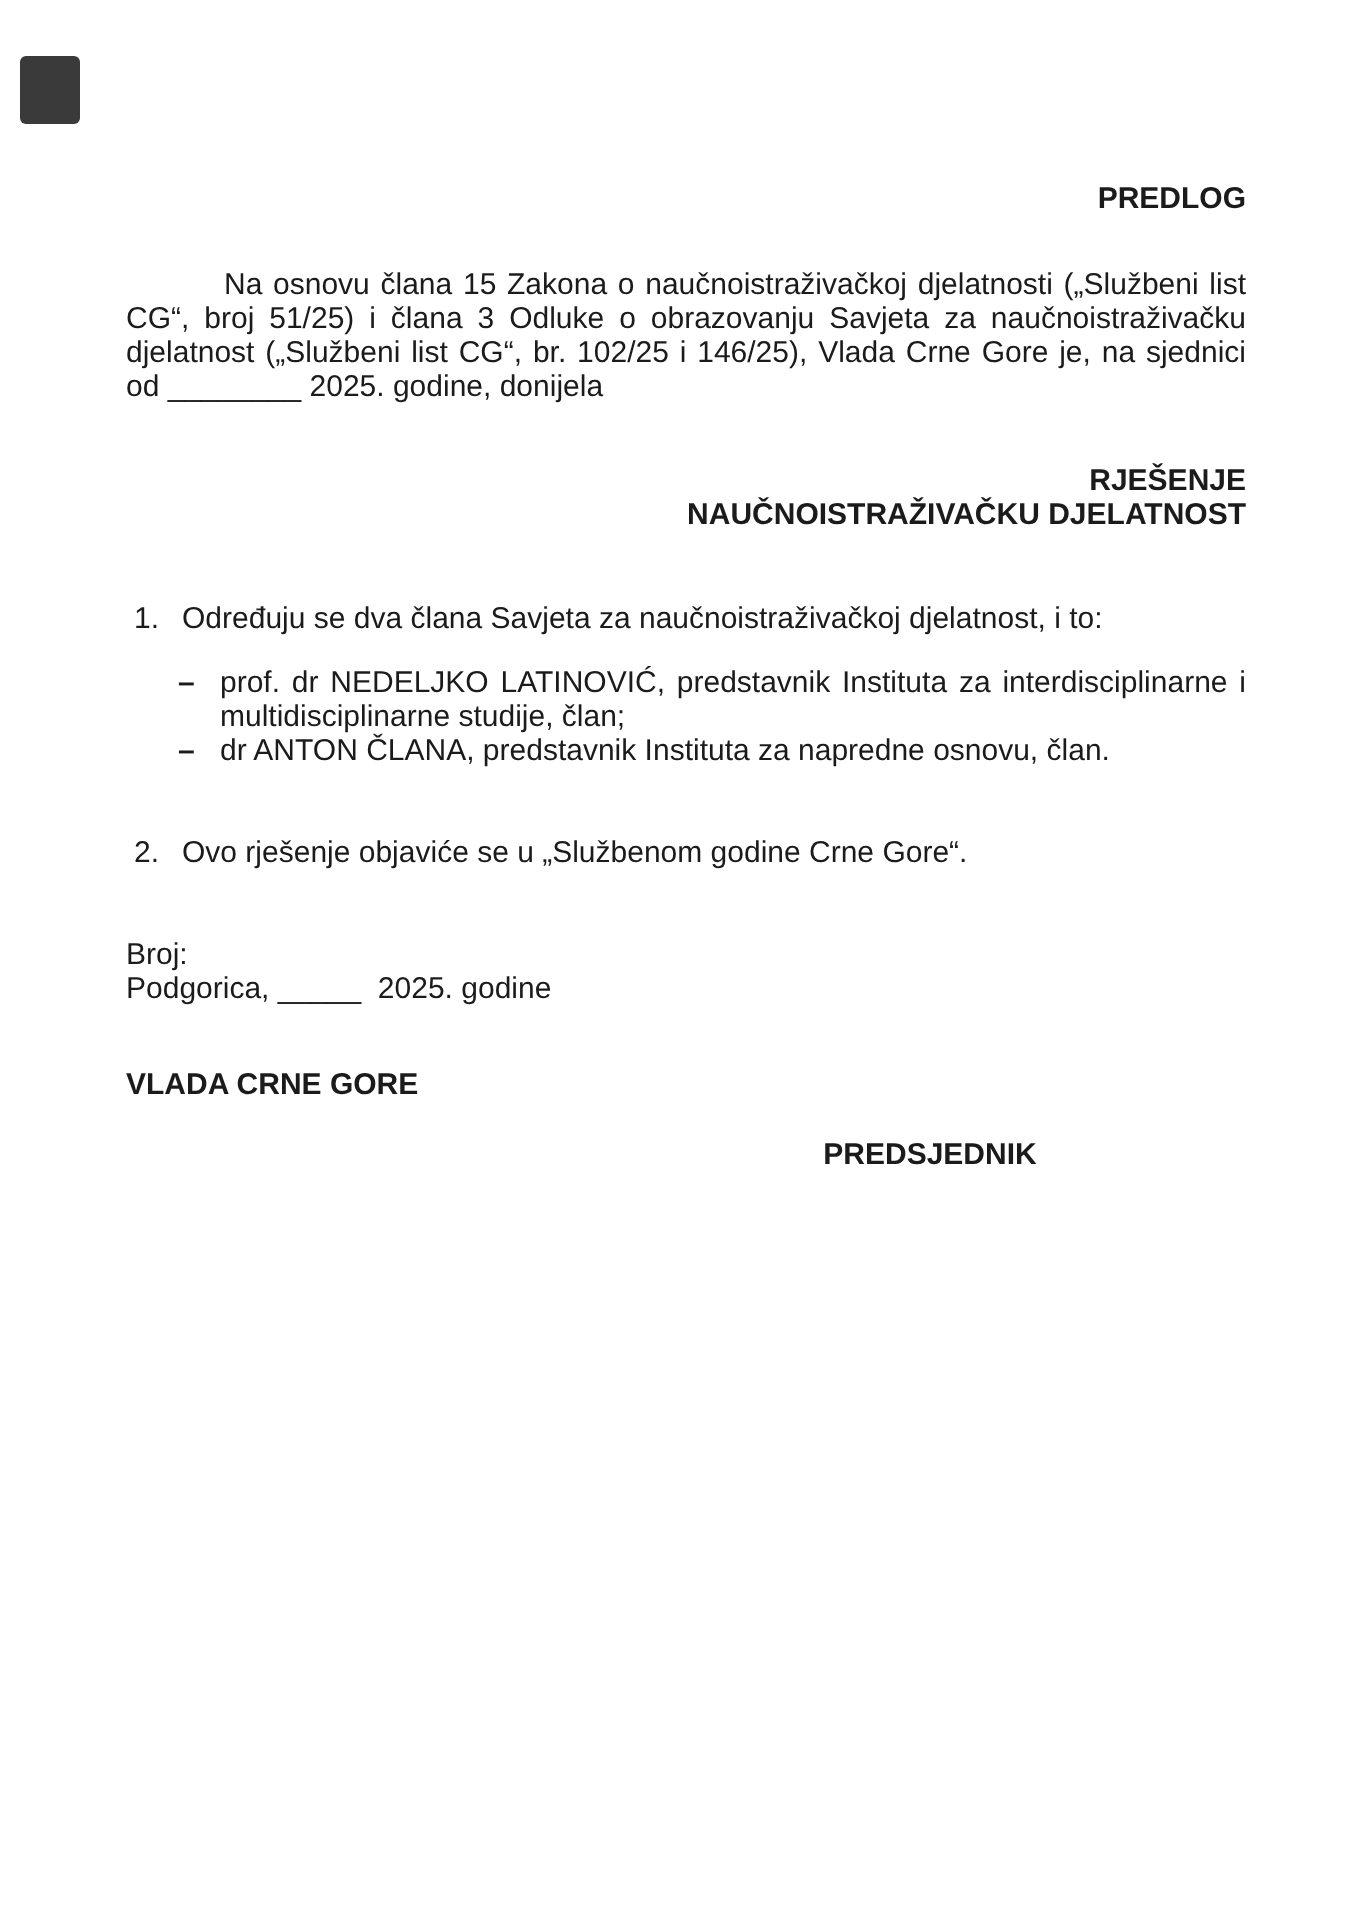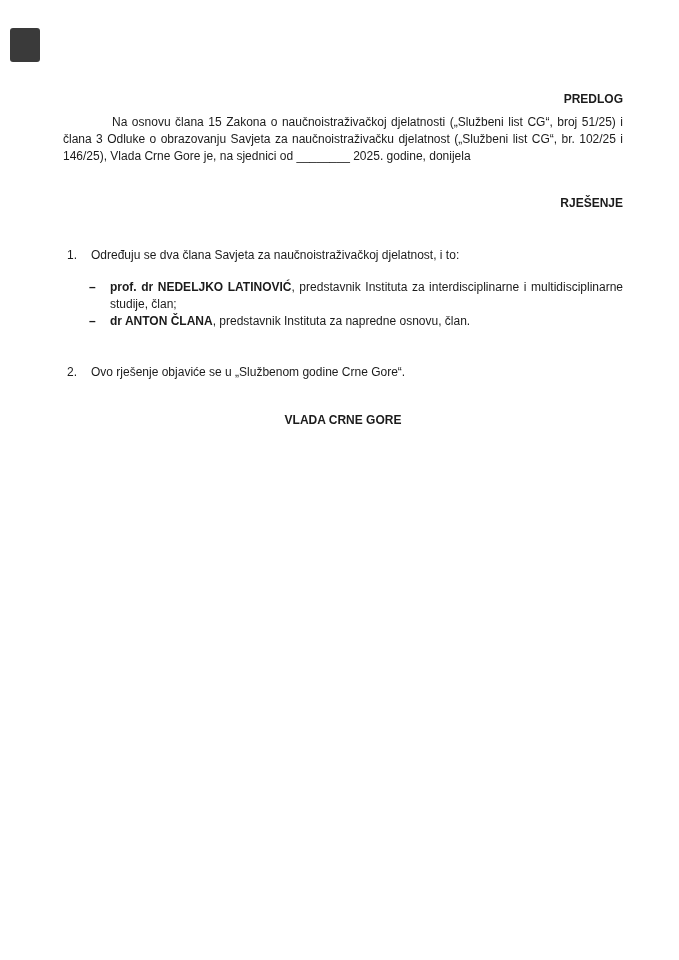--- a/index.html
+++ b/index.html
@@ -27,30 +27,30 @@
     width: 30px;
     height: 34px;
     background: #3a3a3a;
     border-radius: 3px;
   }
   .content {
     position: absolute;
     left: 63px;
     top: 0;
     width: 560px;
-    font-size: 12px;
+    font-size: 15px;
     line-height: 17px;
   }
   .predlog {
     margin-top: 91px;
     text-align: right;
     font-weight: bold;
   }
   .intro {
-    margin-top: 6px;
+    margin-top: 26px;
     text-align: justify;
     text-indent: 49px;
   }
   .title-block {
     margin-top: 30px;
     text-align: right;
     font-weight: bold;
   }
   .title-line {
     white-space: pre-wrap;
@@ -77,46 +77,46 @@
     font-weight: bold;
   }
   .member-text {
     flex: 1;
     text-align: justify;
   }
   .broj-block { margin-top: 34px; }
   .place-date { white-space: pre-wrap; }
   .government {
     margin-top: 31px;
-    text-align: center;
     font-weight: bold;
   }
   .sig-block {
     margin-top: 18px;
     width: 210px;
     margin-left: 297px;
     text-align: center;
   }
   .sig-role { font-weight: bold; }
-  b { font-weight: bold; }
+  b { font-weight: normal; }
 </style>
 </head>
 <body>
 
 <div class="page">
   <div class="corner-mark"></div>
 
   <div class="content">
 
     <div class="predlog">PREDLOG</div>
 
     <p class="intro" style="margin-bottom:0;">Na osnovu člana 15 Zakona o naučnoistraživačkoj djelatnosti („Službeni list CG“, broj 51/25) i člana 3 Odluke o obrazovanju Savjeta za naučnoistraživačku djelatnost („Službeni list CG“, br. 102/25 i 146/25), Vlada Crne Gore je, na sjednici od ________ 2025. godine, donijela</p>
 
     <div class="title-block">
       <div class="title-line">RJEŠENJE</div>
+      <div class="title-line">NAUČNOISTRAŽIVAČKU DJELATNOST</div>
     </div>
 
     <div class="item item-1">
       <span class="num">1.</span>
       <span class="item-text">Određuju se dva člana Savjeta za naučnoistraživačkoj djelatnost, i to:</span>
     </div>
 
     <div class="members">
       <div class="member">
         <span class="dash">–</span>
@@ -126,20 +126,25 @@
         <span class="dash">–</span>
         <div class="member-text"><b>dr ANTON ČLANA</b><span>, predstavnik Instituta za napredne osnovu, član.</span></div>
       </div>
     </div>
 
     <div class="item item-2">
       <span class="num">2.</span>
       <span class="item-text">Ovo rješenje objaviće se u „Službenom godine Crne Gore“.</span>
     </div>
 
+    <div class="broj-block">
+      <div>Broj:</div>
+      <div class="place-date">Podgorica, _____  2025. godine</div>
+    </div>
 
     <div class="government">VLADA CRNE GORE</div>
 
     <div class="sig-block">
+      <div class="sig-role">PREDSJEDNIK</div>
     </div>
 
   </div>
 </div>
 
 </body></html>

